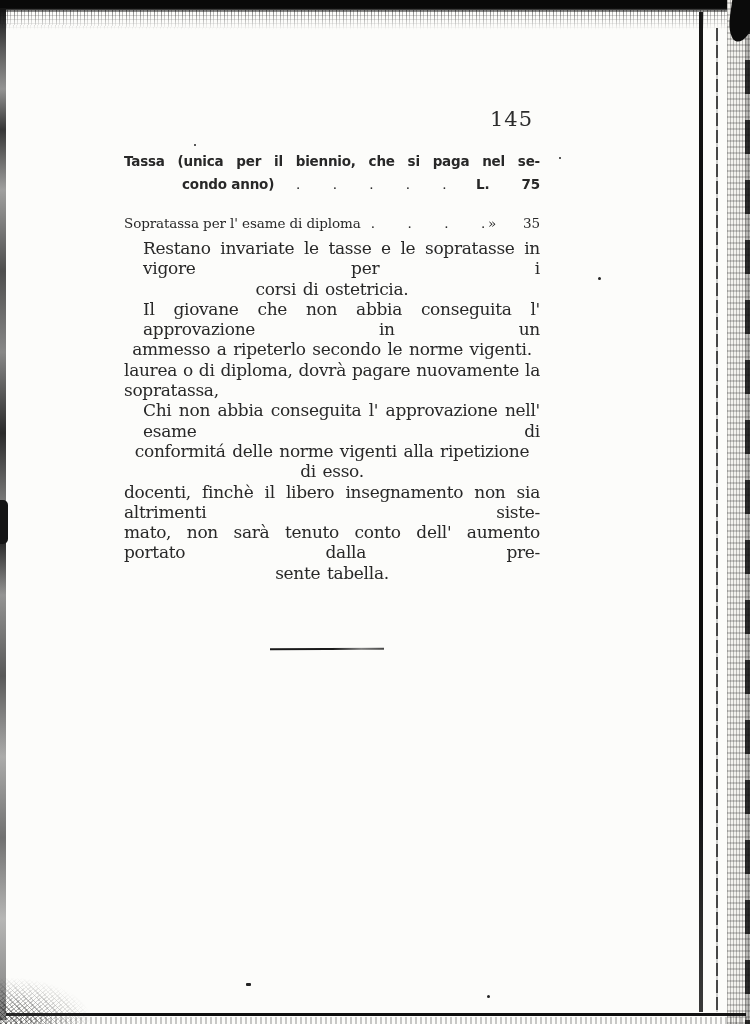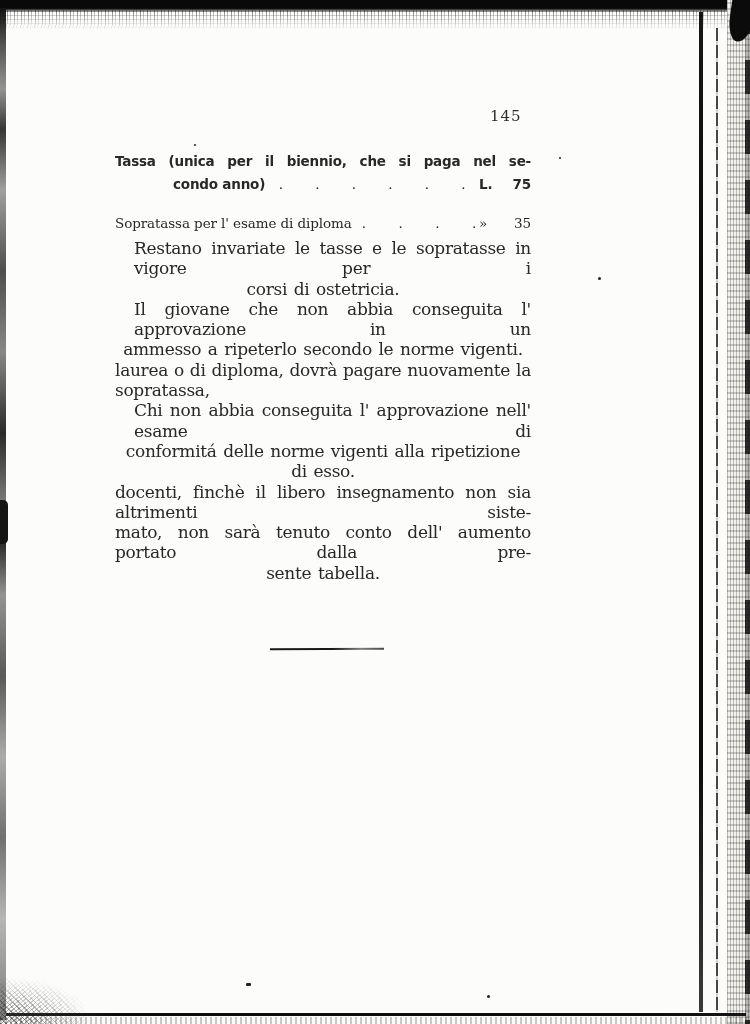--- a/index.html
+++ b/index.html
@@ -73,27 +73,27 @@
       repeating-linear-gradient(45deg, rgba(20,20,20,.4) 0 1px, transparent 1px 4px),
       repeating-linear-gradient(-40deg, rgba(20,20,20,.35) 0 1px, transparent 1px 3px);
     -webkit-mask-image:radial-gradient(ellipse at 8% 95%, #000 15%, transparent 72%);
     mask-image:radial-gradient(ellipse at 8% 95%, #000 15%, transparent 72%);
   }
   .speck { position:absolute; background:#232323; border-radius:50%; }
 
   
   .page-number {
     position:absolute; left:490px; top:107px;
-    font-size:15px; letter-spacing:1px; color:#2c2c2c;
+    font-size:21px; letter-spacing:1px; color:#2c2c2c;
   }
-  .content { position:absolute; left:115px; top:150px; width:416px; }
+  .content { position:absolute; left:124px; top:150px; width:416px; }
 
   .fee { font-family:"DejaVu Sans", sans-serif; font-weight:bold; font-size:13.5px; letter-spacing:-0.2px; }
   .fee-l1 { line-height:23px; text-align:justify; text-align-last:justify; }
-  .fee-l2 { display:flex; align-items:flex-end; line-height:23px; padding-left:58px; }
+  .fee-l2 { display:flex; align-items:flex-end; line-height:23px; padding-left:58px;gap:12px; }
   .fee-l3 { display:flex; align-items:baseline; line-height:23px;
             font-family:"DejaVu Serif", serif; font-weight:normal; font-size:13.5px; letter-spacing:-0.1px;margin-top:16px; }
   .dots {
     flex:1; text-align:center; white-space:nowrap; overflow:hidden;
     word-spacing:2.1em; padding:0 10px;
     font-family:"DejaVu Serif", serif; font-weight:normal; font-size:13.5px;
   }
   .cur { width:24px; }
   .amount { width:28px; text-align:right; }
 

